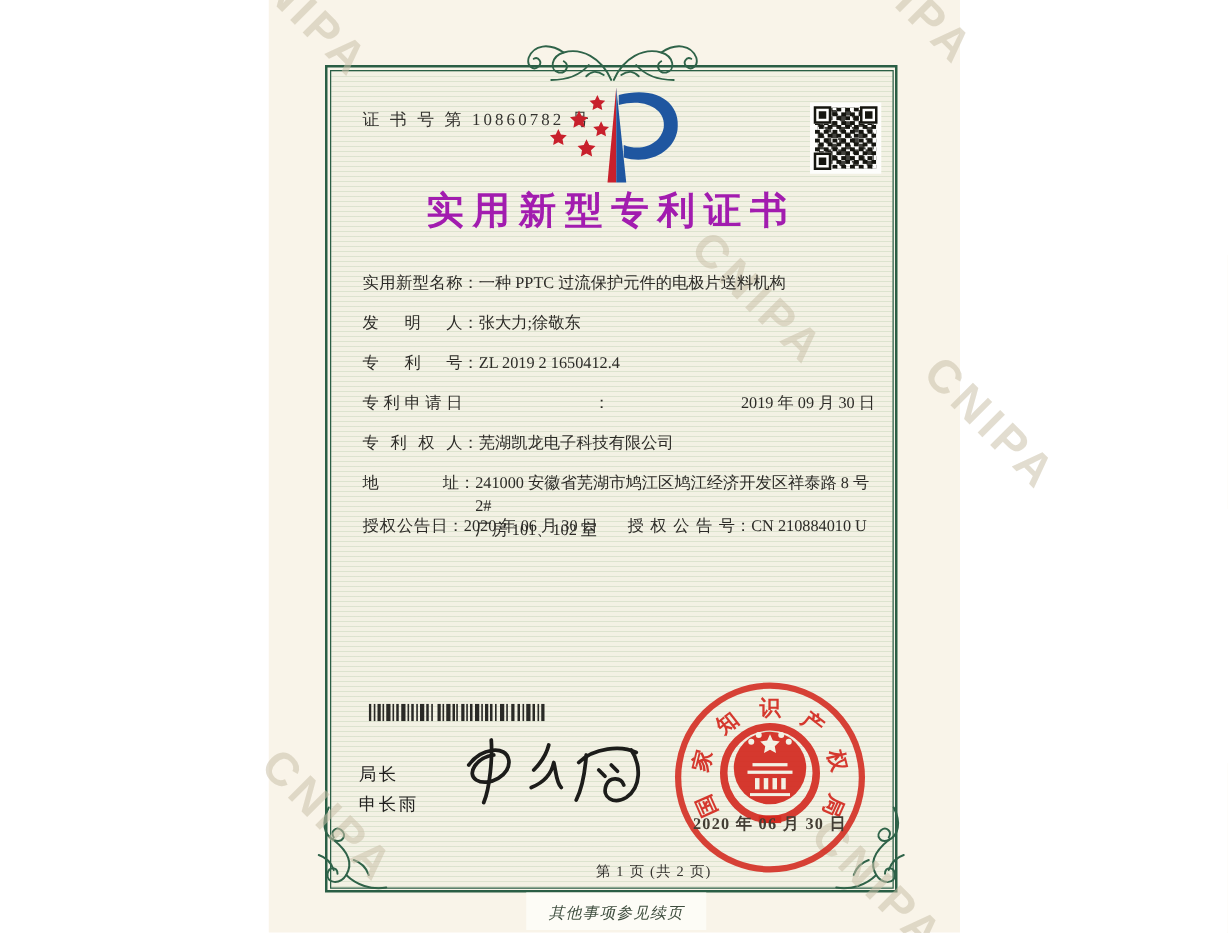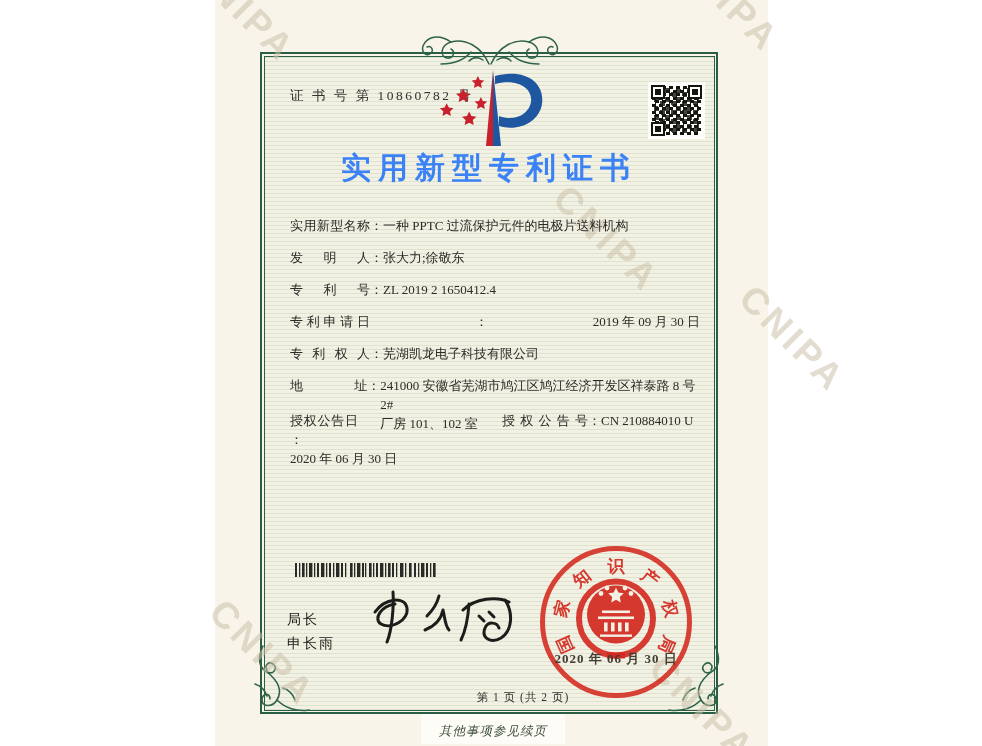--- a/index.html
+++ b/index.html
@@ -45,30 +45,30 @@
     background-size:7px 7px; }
   .qr-noise2 { position:absolute; inset:6px;
     background: repeating-conic-gradient(rgba(0,0,0,0) 0% 25%, #15150f 0% 45%, rgba(0,0,0,0) 0% 50%);
     background-size:11px 9px; opacity:.8; }
   .finder { position:absolute; width:14px; height:14px; border:2.5px solid #15150f;
     background:#fdfdfb; }
   .finder::after { content:""; position:absolute; inset:2px; background:#15150f; }
   .finder.tl { left:3px; top:3px; } .finder.tr { right:3px; top:3px; } .finder.bl { left:3px; bottom:3px; }
 
   .title { position:absolute; left:45px; top:148px; width:458px; text-align:center;
-    font-size:30px; font-weight:bold; color:#3b82f6; letter-spacing:7px; }
+    font-size:30px; font-weight:bold; color:#a21caf; letter-spacing:7px; }
 
   
   .row { position:absolute; left:75px; width:410px; font-size:13px; color:#2c2b27;
     display:flex; align-items:flex-start; line-height:19px; }
   .flabel { display:inline-block; width:80px; text-align:justify; text-align-last:justify; }
   .fvalue { white-space:pre-line; }
   .r0 { top:216px; } .r1 { top:248px; } .r2 { top:280px; } .r3 { top:312px;justify-content:space-between; }
   .r4 { top:344px; } .r5 { top:376px; } .r6 { top:411px; }
-  .pair1 { display:flex; width:212px;flex-direction:column; }
+  .pair1 { display:flex; width:212px; }
   .pair2 { display:flex; }
   .flabel2 { display:inline-block; width:86px; text-align:justify; text-align-last:justify; }
 
   .paras { position:absolute; left:62px; top:438px; width:434px; font-size:13px;
     font-style:italic; color:#34332e; line-height:21.5px; text-align:justify; }
   .paras p { text-indent:2em; }
 
   .barcode { position:absolute; left:80px; top:563px; width:144px; height:14px; }
 
   .signer { position:absolute; left:72px; font-size:14px; color:#232220; letter-spacing:2px;
@@ -85,21 +85,21 @@
     height:20px; text-align:center; font-size:17px; font-weight:bold; color:rgba(211,40,30,0.92);
     transform: rotate(var(--a)) translateY(-57px); }
   .emblem { position:absolute; left:50%; top:50%; transform:translate(-50%,-54%); }
   .seal-date { position:absolute; left:12px; top:106px; width:132px; text-align:center;
     font-size:13px; font-weight:bold; color:#433d34; letter-spacing:1px; white-space:nowrap; }
 
   .page-footer { position:absolute; left:45px; top:690px; width:526px; text-align:center;
     font-size:11.5px; color:#33322e; letter-spacing:1px; }
 
   .note-box { position:absolute; left:206px; top:714px; width:144px; height:30px;
-    background:#fdfcf6; z-index:2; text-align:center; padding-top:7px; }
+    background:#fdfcf6; z-index:2; text-align:center; padding-top:7px;font-family:Liberation Mono, monospace; }
   .note-text { font-size:12.5px; font-style:italic; color:#3e4d3e; letter-spacing:1px; }
 
   .flourish { position:absolute; z-index:2; }
   .fl-bl { left:34px; top:644px; }
   .fl-br { left:452px; top:644px; transform:scaleX(-1); }
   .fl-tl { left:206px; top:26px; transform:scaleX(-1) scaleY(1); }
   .fl-tr { left:274px; top:26px; }
 </style>
 </head>
 <body>

